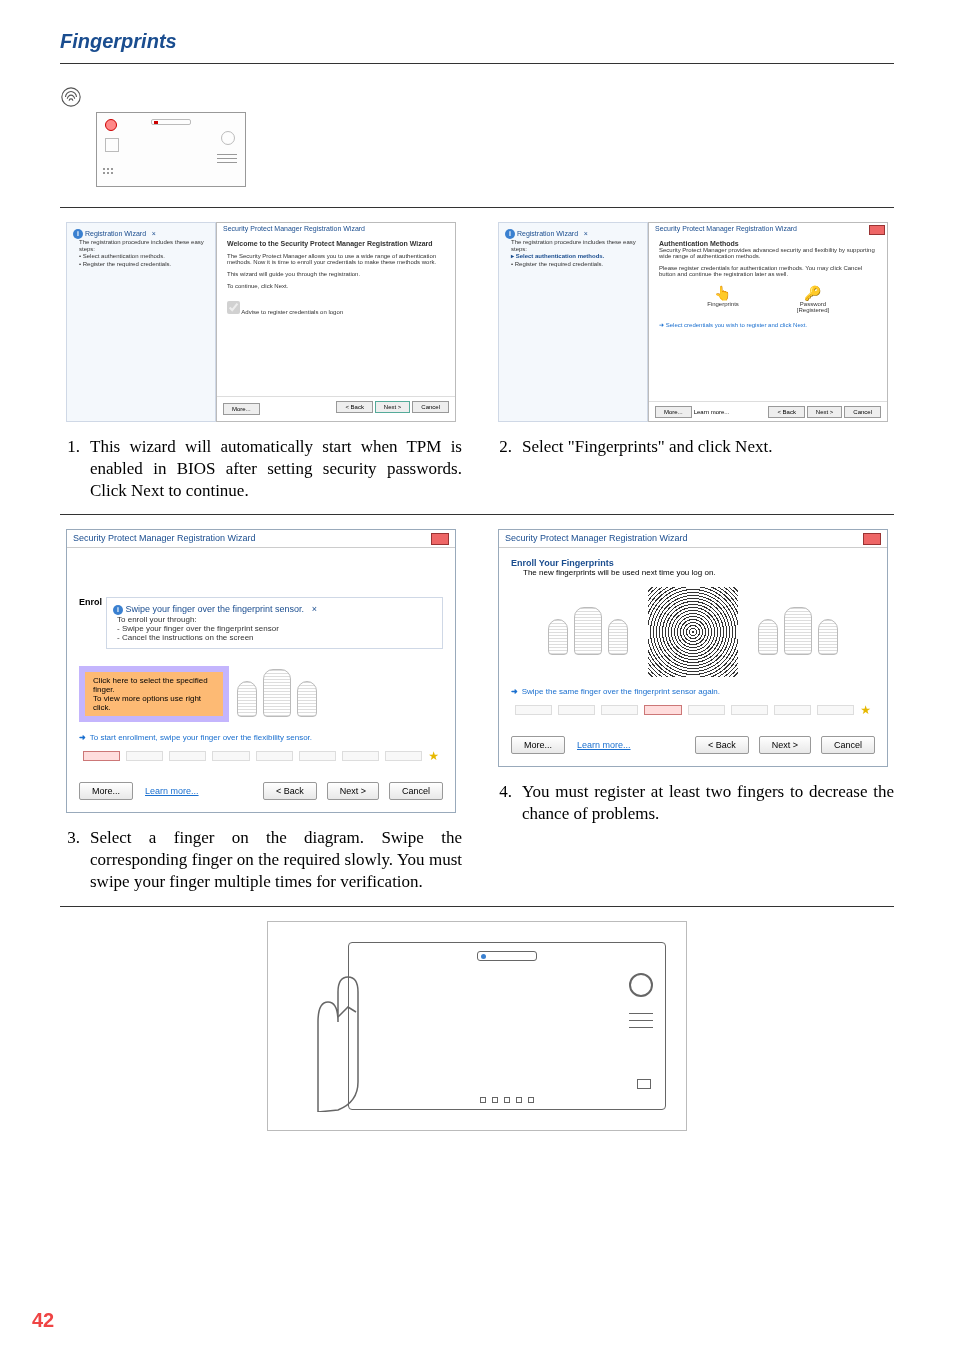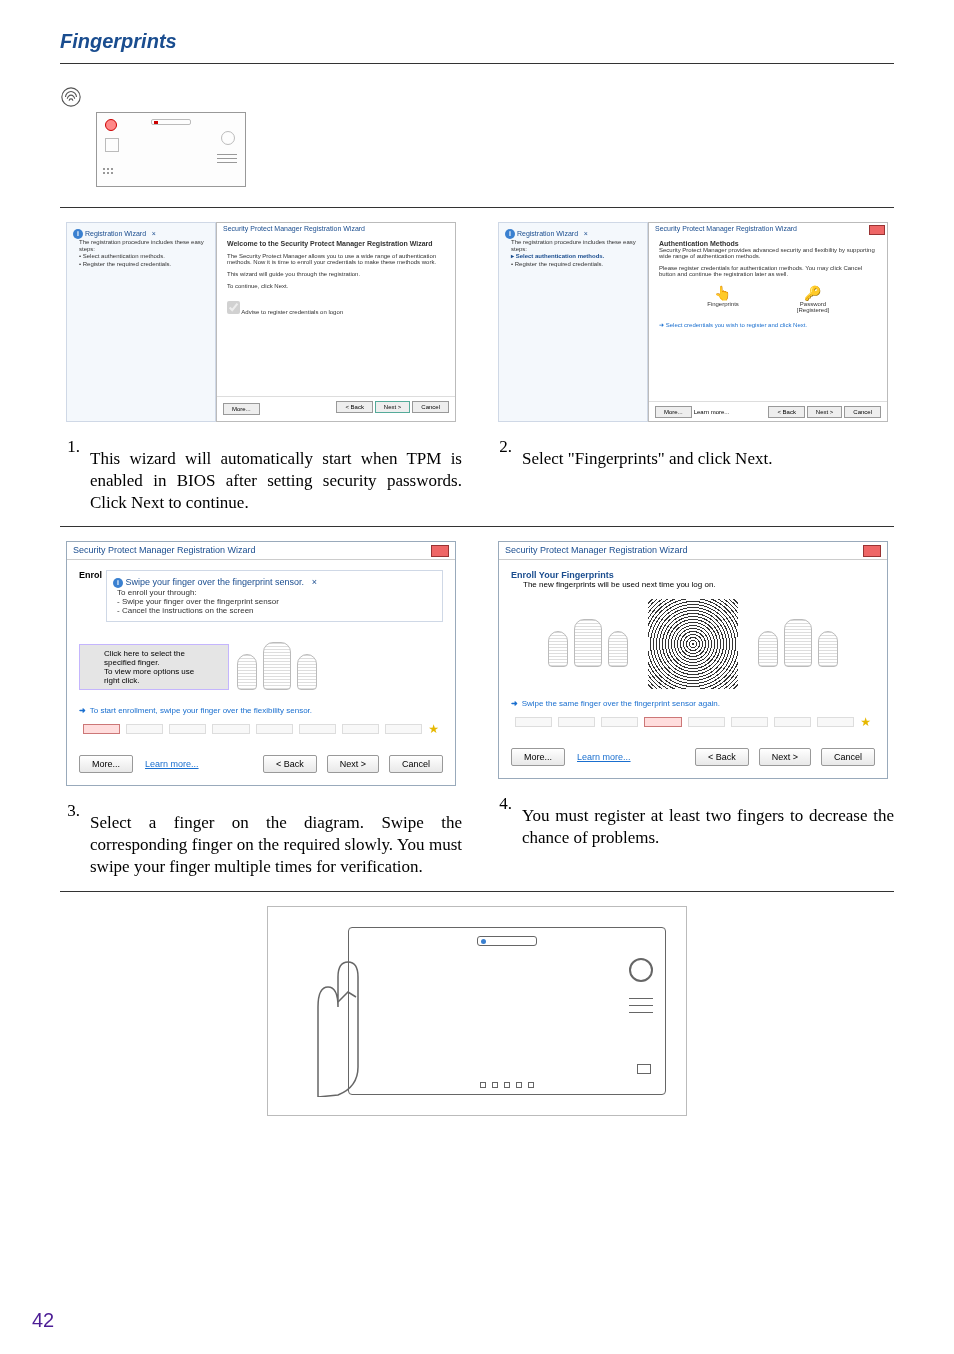--- a/index.html
+++ b/index.html
@@ -104,21 +104,21 @@
     .wizard-small .btnmore{ border:1px solid #999; background:#eee; font-size:6px; padding:2px 8px;}
     .wizard-small .bold{font-weight:bold; font-size:7px;}
     .step-text {
       font-family: "Times New Roman", serif;
       font-size: 17px;
       line-height: 1.3;
       display:flex;
       text-align: justify;
     }
     .step-num{ width:30px; flex-shrink:0; text-align:right; padding-right:10px;}
-    .step-body{flex:1;margin-top:12px;}
+    .step-body{flex:1;}
     .step-body b{font-weight:normal;}
     .wizard-large {
       width: 390px;
       margin: 0 auto 14px auto;
       border:1px solid #9ab;
       font-size: 9px;
       background:#fff;
     }
     .wizard-large .titlebar{
       height:18px;
@@ -130,21 +130,21 @@
       border-bottom:1px solid #ccc;
     }
     .wizard-large .titlebar .close{ width:18px; height:12px; background:#e66; border:1px solid #933;}
     .wizard-large .content{ padding:10px 12px;}
     .wizard-large .foot{
       display:flex; gap:10px; justify-content:flex-end; padding:8px 12px 12px; align-items:center;
     }
     .wizard-large .foot .left-group{ display:flex; gap:12px; margin-right:auto; align-items:center;}
     .wizard-large .btn{ border:1px solid #999; background:linear-gradient(#fff,#e8e8e8); font-size:9px; padding:3px 12px; border-radius:2px;}
     .wizard-large .link{ color:#1a6fcf; text-decoration:underline; cursor:pointer;}
-    .tooltip-box{ background:#e5e5e5; border:1px solid #c4b5fd; padding:4px 24px; font-size:8px; position:relative;}
+    .tooltip-box{ background:#fdba74; border:6px solid #c4b5fd; padding:4px 8px; font-size:8px; position:relative;}
     .fingerprint-figure{ display:flex; justify-content:center; align-items:flex-end; gap:6px; margin:6px 0 8px;}
     .finger{ width:20px; height:36px; border:1px solid #bbb; border-radius:10px 10px 4px 4px; background:repeating-linear-gradient(0deg,#ddd,#ddd 1px,#fff 1px,#fff 3px);}
     .finger.big{width:28px; height:48px;}
     .fp-img{ width:90px; height:90px; background:repeating-radial-gradient(circle,#333 0 1px,#fff 1px 3px); border-radius:4px;}
     .progress-bar{ height:16px; display:flex; align-items:center; gap:6px; padding:0 4px;}
     .prog-seg{ flex:1; height:10px; border:1px solid #ddd; background:#f8f8f8;}
     .prog-seg.active{ border:1px solid #c77; background:#fdd;}
     .prog-star{ color:#e6b800; font-size:12px;}
     .hint-line{ color:#1a6fcf; font-size:8px; display:flex; gap:4px; align-items:center; margin:6px 0;}
     .hint-line .arrow{ color:#1a6fcf; font-weight:bold;}
@@ -157,22 +157,22 @@
       background:#fff;
     }
     .device-outline{ position:absolute; left:80px; top:20px; right:20px; bottom:20px; border:1.5px solid #666; border-radius:4px;}
     .bottom-buttons{ position:absolute; bottom:6px; left:50%; transform:translateX(-50%); display:flex; gap:6px;}
     .bottom-buttons span{ width:6px; height:6px; border:1px solid #666; display:inline-block;}
     .hand-outline{ position:absolute; left:20px; top:40px; width:90px; height:150px; pointer-events:none;}
     .page-number{
       position:absolute;
       left:32px;
       bottom:22px;
-      color:#4c1d95;
-      font-weight:normal;
+      color:#ef4444;
+      font-weight:bold;
       font-size:20px;
     }
     .info-icon{display:inline-block; width:10px; height:10px; border-radius:50%; background:#3a80d0; color:#fff; text-align:center; line-height:10px; font-size:7px; font-weight:bold;}
     .cred-icons{display:flex; gap:30px; justify-content:center; margin:8px 0;}
     .cred-icons .ci{ width:60px; text-align:center; font-size:6px;}
     .cred-icons .ci .ico{font-size:14px; display:block;}
     .enroll-tip{ background:#fff; border:1px solid #cfd8e6; padding:6px; color:#1a4d8f; font-size:9px; margin-bottom:6px;}
     .enroll-tip .sub{color:#333; font-size:8px; padding-left:4px;}
   </style>
 </head>
@@ -294,21 +294,21 @@
 <hr class="section-divider">
 
 <div class="step-row">
   <div class="step-col">
     <div class="wizard-large">
       <div class="titlebar">
           <span>Security Protect Manager Registration Wizard</span>
           <span class="close"></span>
         </div>
       <div class="content">
-        <div style="display:flex; gap:4px; align-items:flex-start;">
+        <div style="display:flex; gap:4px; align-items:flex-start;margin-top:39px;">
           <b>Enrol</b>
           <div class="enroll-tip" style="flex:1">
             <span class="info-icon">i</span>&nbsp;<span>Swipe your finger over the fingerprint sensor.</span> &nbsp;&nbsp;×
             <div class="sub">To enroll your through:</div>
             <div class="sub">- Swipe your finger over the fingerprint sensor</div>
             <div class="sub">- Cancel the instructions on the screen</div>
           </div>
         </div>
         <div style="display:flex; align-items:center; gap:8px; margin:8px 0;">
           <div class="tooltip-box" style="width:150px; white-space:pre-line;">Click here to select the specified finger.

